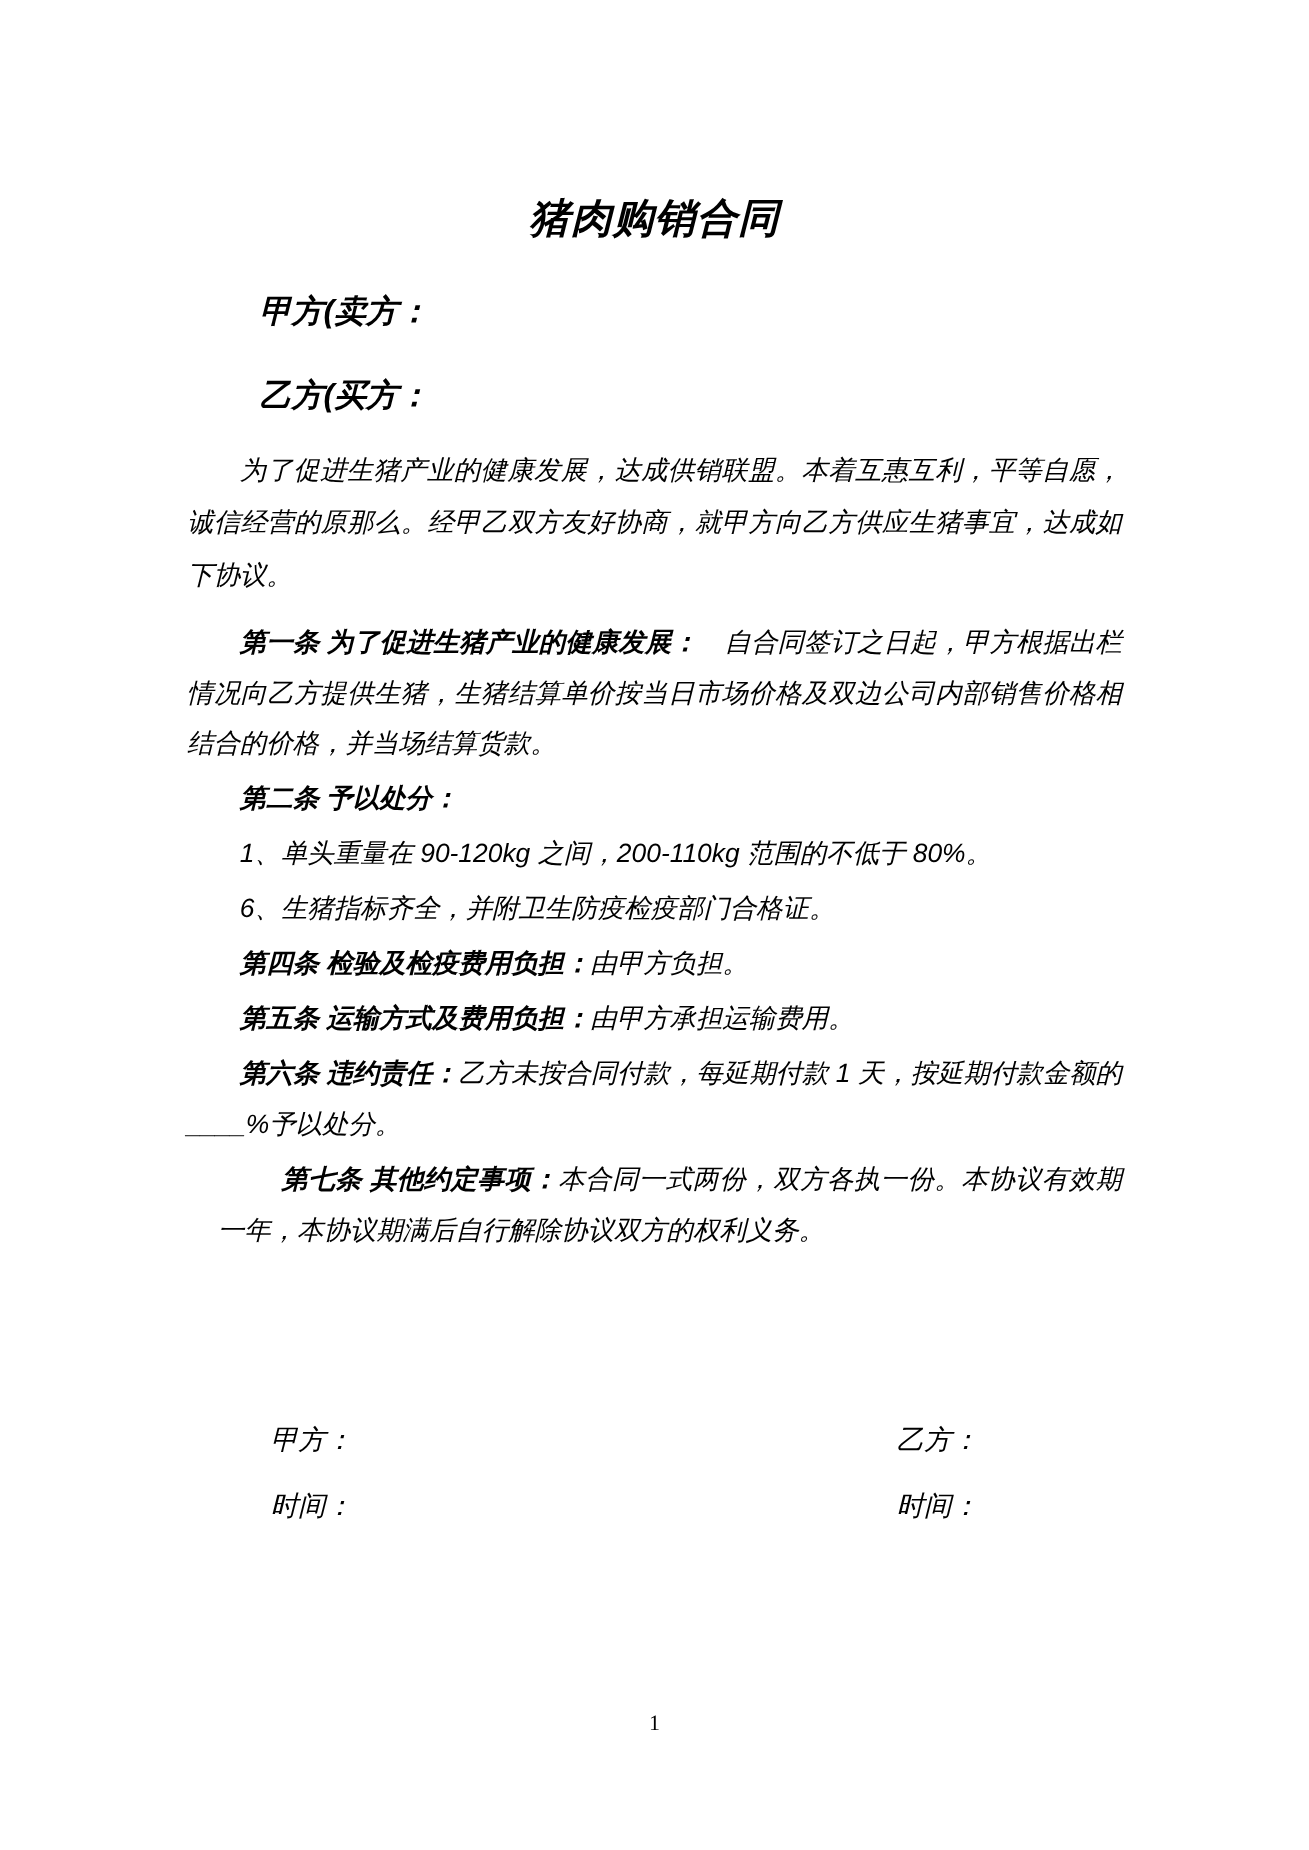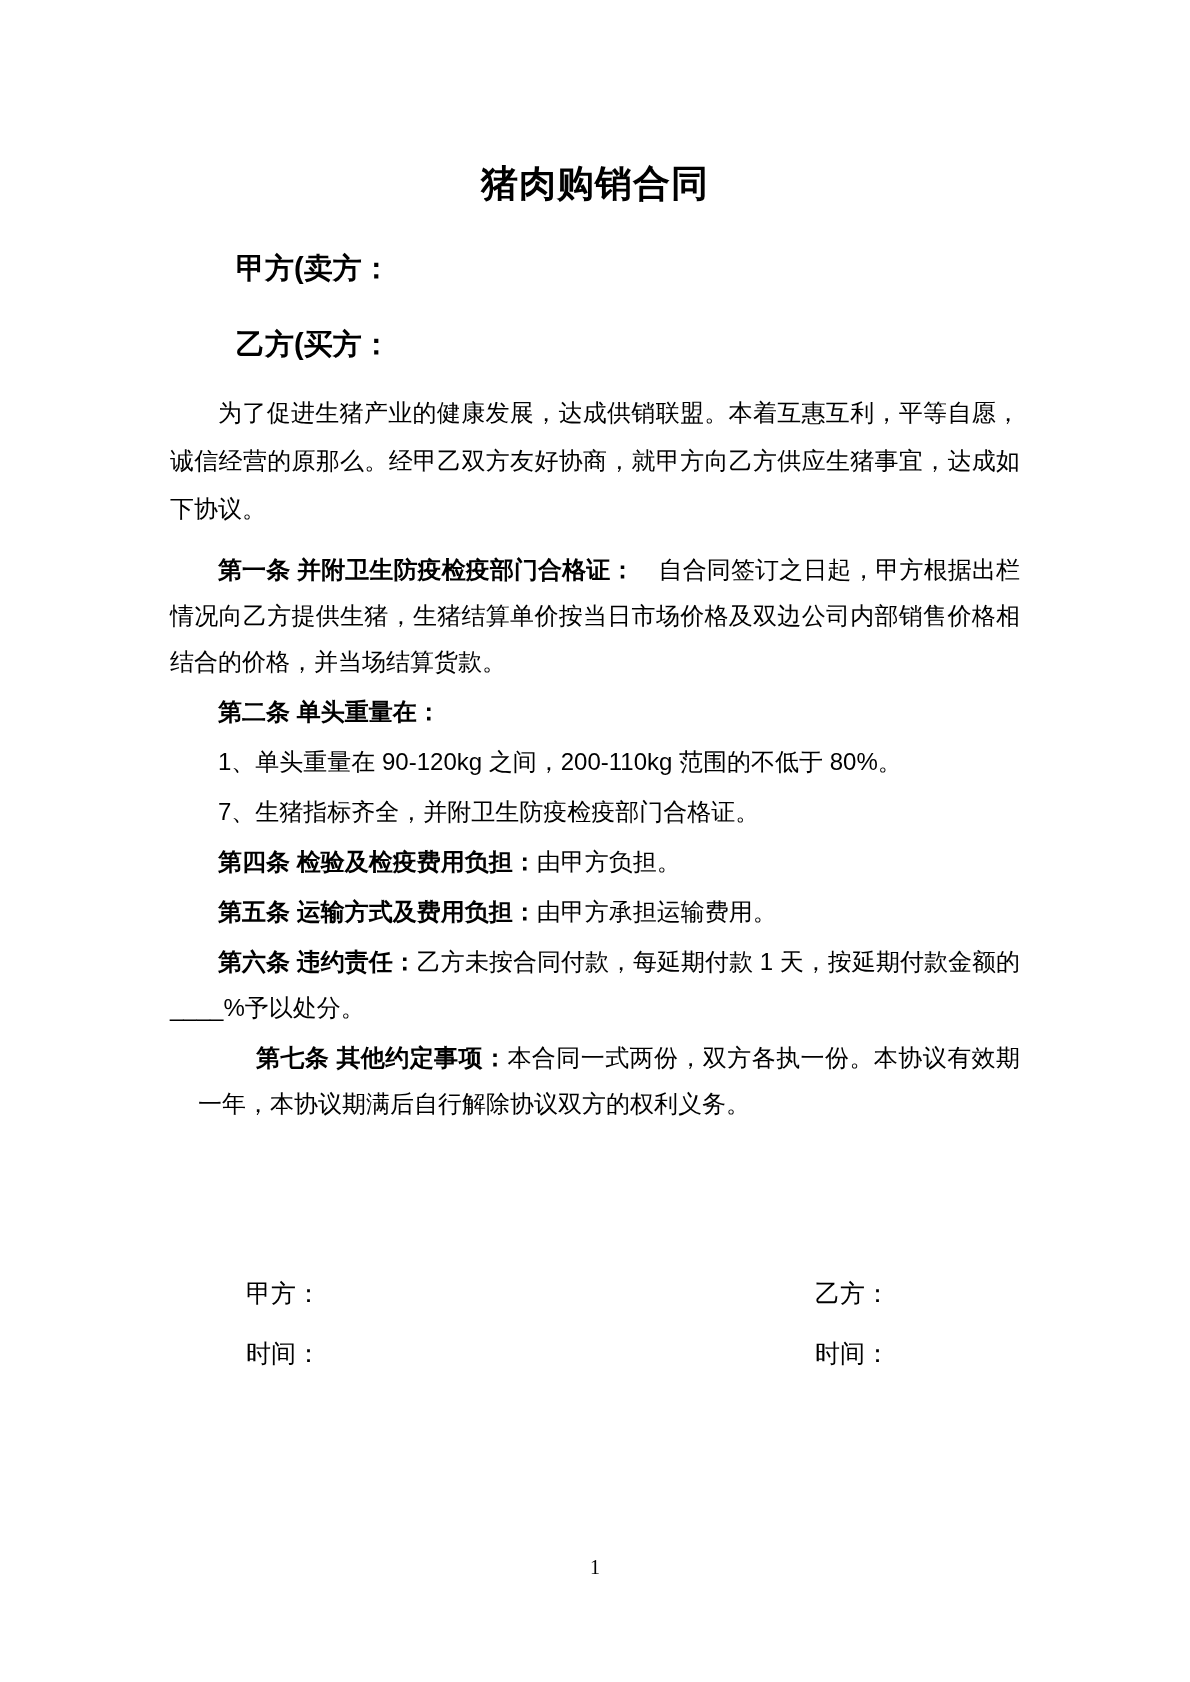--- a/index.html
+++ b/index.html
@@ -9,22 +9,23 @@
     width: 1190px;
     height: 1682px;
     background: #ffffff;
     color: #000000;
     font-family: "Liberation Sans", "DejaVu Sans", sans-serif;
     overflow: hidden;
   }
   .content {
     position: absolute;
     left: 170px;
-    top: 1px;
+    top: 16px;
     width: 850px;
+    font-style: italic;
   }
   .doc-title {
     margin-top: 158px;
     text-align: center;
     font-size: 37px;
     font-weight: 700;
     letter-spacing: 1px;
   }
   .party {
     font-size: 29px;
@@ -82,27 +83,27 @@
 
     <h1 class="doc-title">猪肉购销合同</h1>
 
     <p class="party party-a">甲方(卖方：</p>
     <p class="party party-b">乙方(买方：</p>
 
     <p class="preamble">为了促进生猪产业的健康发展，达成供销联盟。本着互惠互利，平等自愿，诚信经营的原那么。经甲乙双方友好协商，就甲方向乙方供应生猪事宜，达成如下协议。</p>
 
     <div class="clauses">
 
-      <p class="para"><span class="hd">第一条  并附卫生防疫检疫部门合格证：</span><span>　自合同签订之日起，甲方根据出栏情况向乙方提供生猪，生猪结算单价按当日市场价格及双边公司内部销售价格相结合的价格，并当场结算货款。</span></p>
+      <p class="para"><span class="hd">第一条  为了促进生猪产业的健康发展：</span><span>　自合同签订之日起，甲方根据出栏情况向乙方提供生猪，生猪结算单价按当日市场价格及双边公司内部销售价格相结合的价格，并当场结算货款。</span></p>
 
-      <p class="para"><span class="hd">第二条  单头重量在：</span></p>
+      <p class="para"><span class="hd">第二条  予以处分：</span></p>
 
       <p class="para">1、单头重量在 90-120kg 之间，200-110kg 范围的不低于 80%。</p>
 
-      <p class="para">7、生猪指标齐全，并附卫生防疫检疫部门合格证。</p>
+      <p class="para">6、生猪指标齐全，并附卫生防疫检疫部门合格证。</p>
 
 
       <p class="para"><span class="hd">第四条  检验及检疫费用负担：</span><span>由甲方负担。</span></p>
 
       <p class="para"><span class="hd">第五条  运输方式及费用负担：</span><span>由甲方承担运输费用。</span></p>
 
       <p class="para"><span class="hd">第六条  违约责任：</span><span>乙方未按合同付款，每延期付款 1 天，按延期付款金额的____%予以处分。</span></p>
 
       <p class="para clause-7"><span class="hd">第七条  其他约定事项：</span><span>本合同一式两份，双方各执一份。本协议有效期一年，本协议期满后自行解除协议双方的权利义务。</span></p>
 

